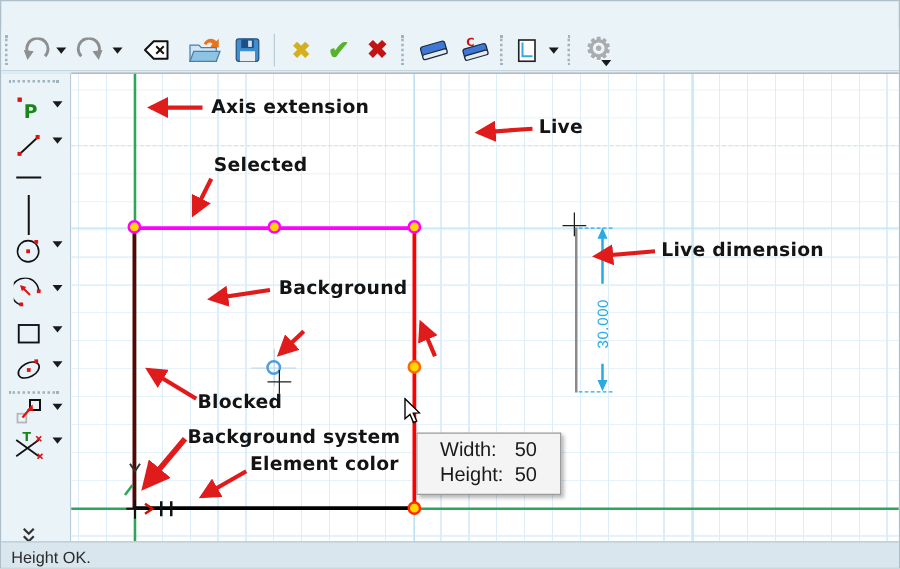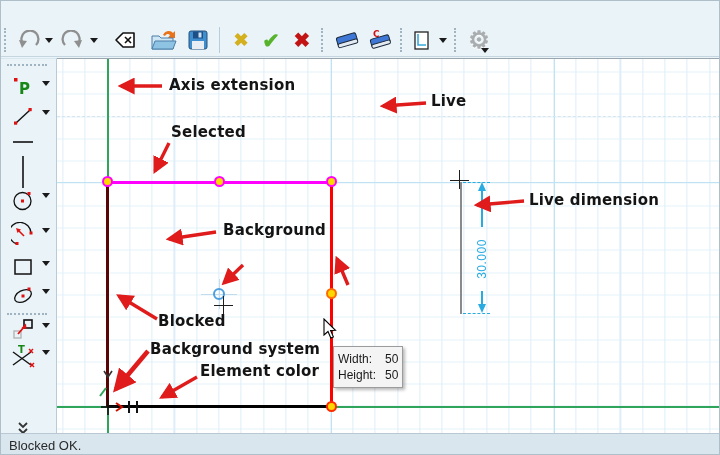--- a/index.html
+++ b/index.html
@@ -47,21 +47,21 @@
   .axis-v { left:50px; top:0; width:2px; height:375px; }
   .axis-h { left:0; top:347px; width:664px; height:2px; }
   .edge { position:absolute; }
   .vertex { position:absolute; width:11px; height:11px; border-radius:50%; border-style:solid; border-width:2px; }
   .ann { position:absolute; font-family:"DejaVu Sans", sans-serif; font-weight:bold; font-size:15px; color:#141414; white-space:nowrap; letter-spacing:.2px; }
   .dimtxt { position:absolute; left:425px; top:200px; transform:translate(-50%,-50%) rotate(-90deg);
     font-size:12px; letter-spacing:.5px; }
   .dim-ext { position:absolute; width:27px; border-top:1.5px dashed; }
   .tooltip { position:absolute; left:276px; top:287px; background:#f4f4f4;
     border:1px solid #9c9c9c; box-shadow:2px 2px 3px rgba(0,0,0,.28);
-    padding:5px 4px; font-size:12px; color:#1a1a1a;
+    padding:5px 18px; font-size:16px; color:#1a1a1a;
     display:grid; grid-template-columns:auto auto; column-gap:9px; row-gap:2px; }
   .cross-l { position:absolute; background:#1e1e1e; }
   .cross-light { position:absolute; background:#c2dcee; }
   .status-bar { position:absolute; left:0; top:432px; width:720px; height:23px;
     background:#d9e6ee; border-top:1px solid #b9c8d2; display:flex; align-items:center;
     padding-left:8px; font-size:13px; color:#2a2a2a; }
 </style>
 </head>
 <body>
 
@@ -372,16 +372,16 @@
 
     <div class="tooltip">
       <span>Width:</span>
       <span>50</span>
       <span>Height:</span>
       <span>50</span>
     </div>
   </div>
 
   <div class="status-bar">
-    <span>Blocked OK.</span>
+    <span>Height OK.</span>
   </div>
 
 </div>
 
 </body></html>

